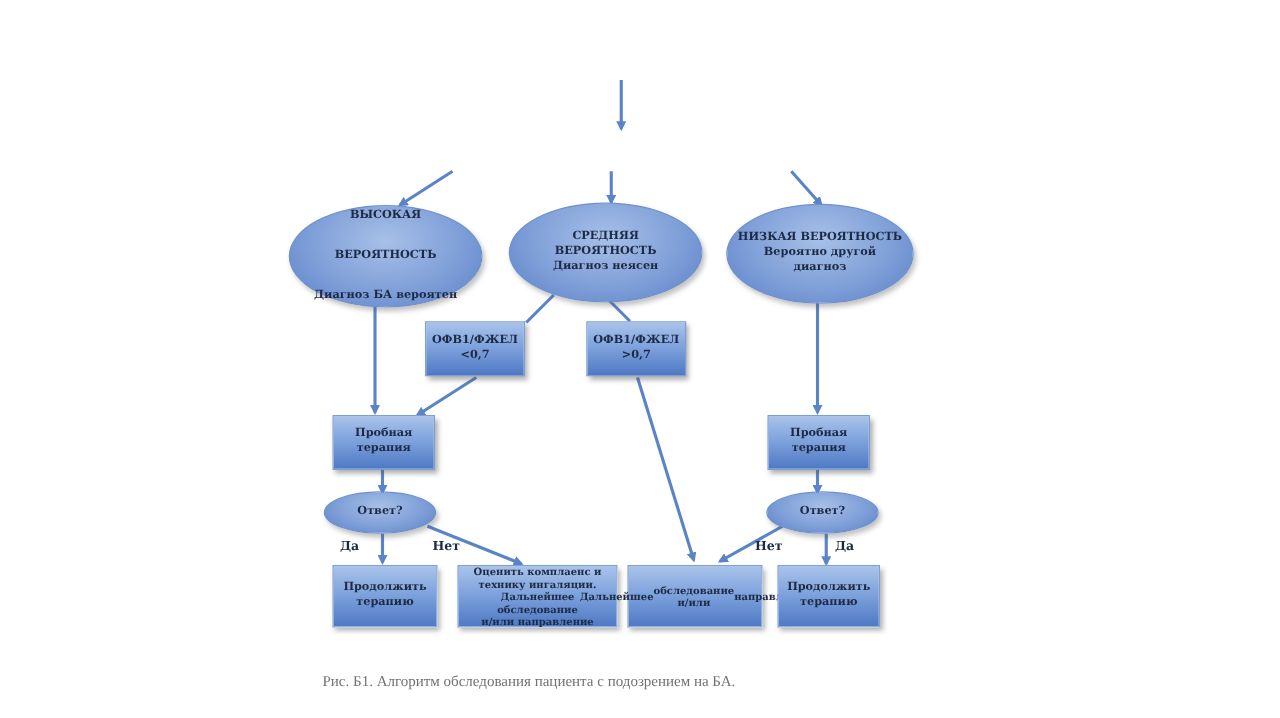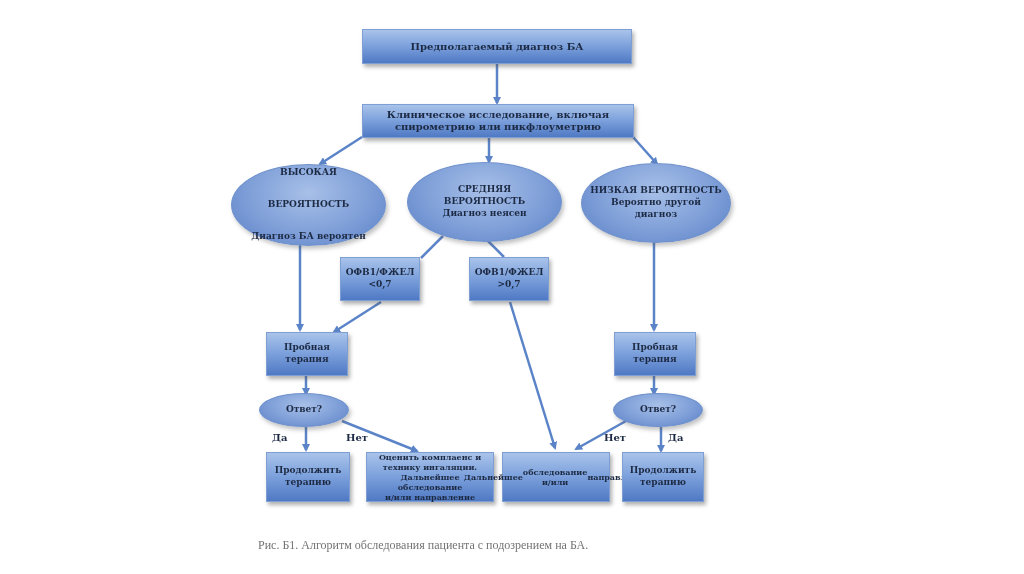--- a/index.html
+++ b/index.html
@@ -44,27 +44,21 @@
       <line x1="654" y1="242" x2="654" y2="330" marker-end="url(#ah)"></line>
       <line x1="306" y1="376" x2="306" y2="394" marker-end="url(#ah)"></line>
       <line x1="654" y1="376" x2="654" y2="394" marker-end="url(#ah)"></line>
       <line x1="306" y1="427" x2="306" y2="450" marker-end="url(#ah)"></line>
       <line x1="342" y1="421" x2="417" y2="451" marker-end="url(#ah)"></line>
       <line x1="626" y1="421" x2="576" y2="449" marker-end="url(#ah)"></line>
       <line x1="661" y1="427" x2="661" y2="451" marker-end="url(#ah)"></line>
     </g>
   </svg>
 
-  <div class="node box t11" style="left:362px;top:29px;width:270px;height:35px;">
-    <span>Предполагаемый диагноз БА</span>
-  </div>
 
-  <div class="node box t11" style="left:362px;top:104px;width:272px;height:34px;flex-direction:column;line-height:1.25;">
-    <span style="display:block;width:262px;">Клиническое исследование, включая спирометрию или пикфлоуметрию</span>
-  </div>
 
   <div class="node ellipse t10" style="left:231px;top:164px;width:155px;height:82px;flex-direction:column;gap:20px;">
     <span>ВЫСОКАЯ</span>
     <span>ВЕРОЯТНОСТЬ</span>
     <span>Диагноз БА вероятен</span>
   </div>
 
   <div class="node ellipse t10" style="left:407px;top:162px;width:155px;height:80px;flex-direction:column;">
     <span>СРЕДНЯЯ</span>
     <span>ВЕРОЯТНОСТЬ</span>

